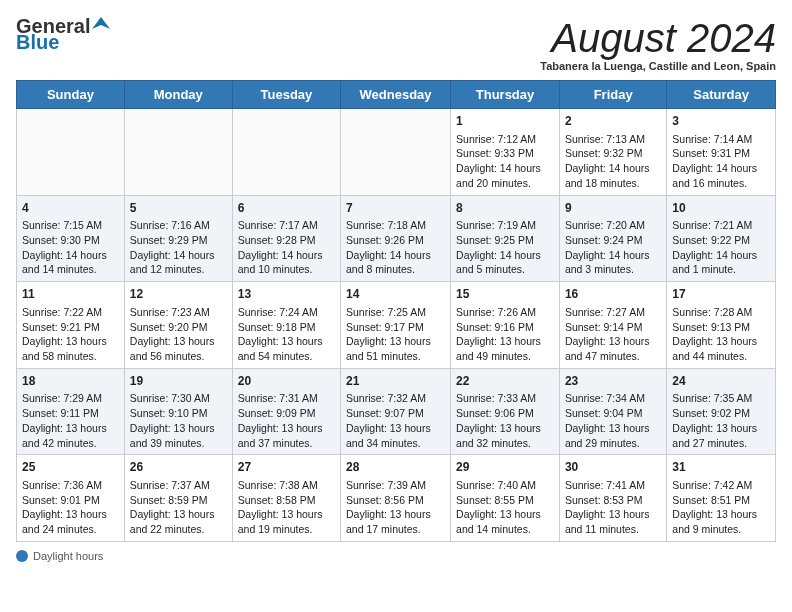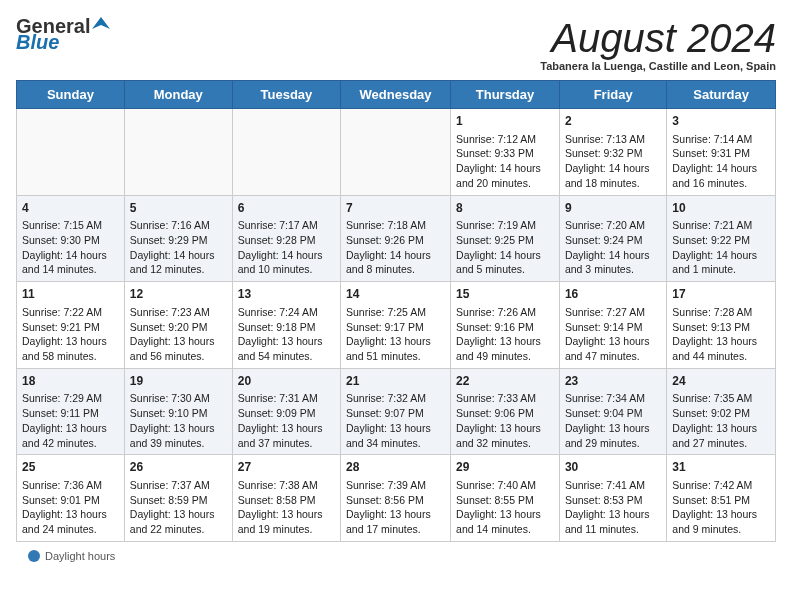--- a/index.html
+++ b/index.html
@@ -91,21 +91,20 @@
       font-size: 12px;
       display: block;
       margin-bottom: 2px;
     }
     .footer {
       margin-top: 8px;
       font-size: 11px;
       color: #555;
       display: flex;
       align-items: center;
-      margin-left: 12px;
     }
     .footer-dot {
       width: 12px;
       height: 12px;
       background: #3278b4;
       border-radius: 50%;
       display: inline-block;
       margin-right: 5px;
     }
   </style>
@@ -113,21 +112,21 @@
 <body>
 
 <div class="header-area">
   <div class="logo">
     <div class="logo-row">
       <span class="logo-text-general">General</span>
       <svg width="18" height="18" viewBox="0 0 18 18" style="margin-left:2px;margin-top:-4px;">
         <polygon points="9,2 18,14 9,10 0,14" fill="#1a6fad"></polygon>
       </svg>
     </div>
-    <span class="logo-text-blue" style="margin-top:-4px;font-style:italic;">Blue</span>
+    <span class="logo-text-blue" style="margin-top:-4px;">Blue</span>
   </div>
   <div class="title-area">
     <div class="calendar-title">August 2024</div>
     <div class="calendar-subtitle">Tabanera la Luenga, Castille and Leon, Spain</div>
   </div>
 </div>
 
 <table class="calendar-table">
   <thead>
     <tr>

